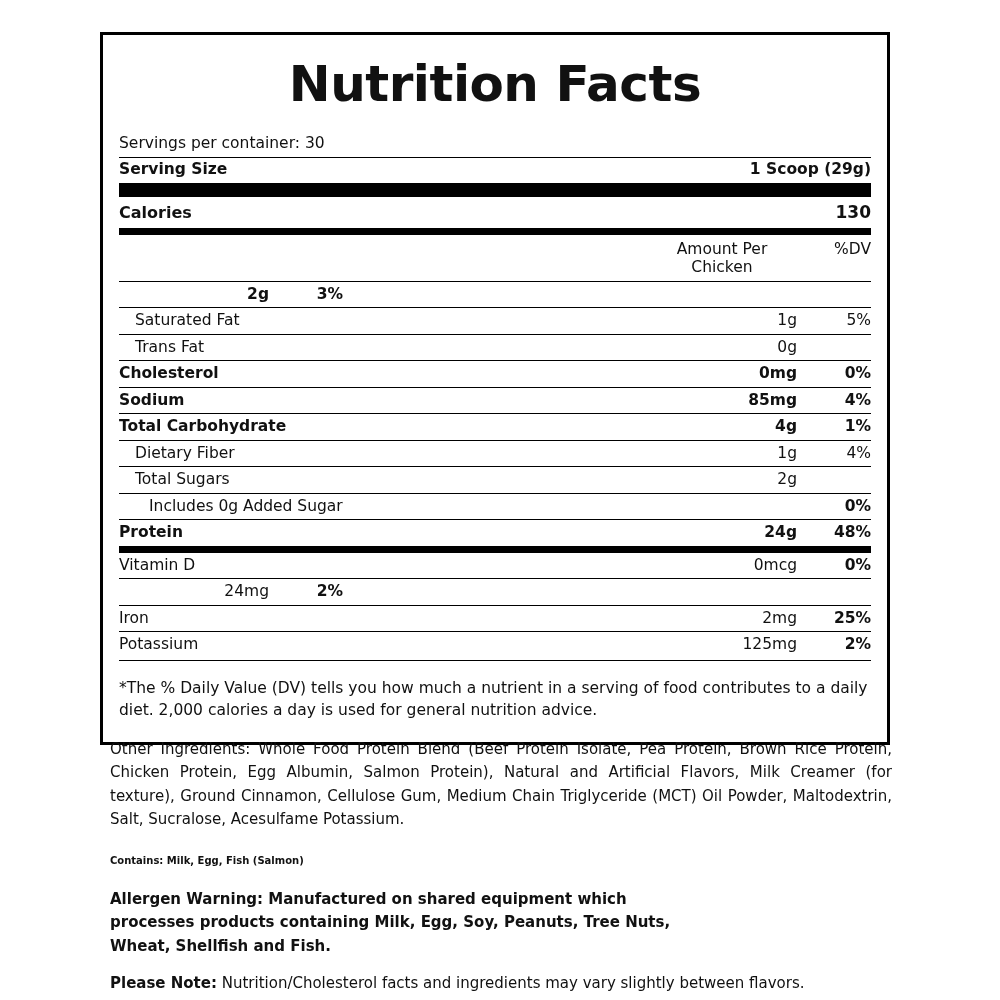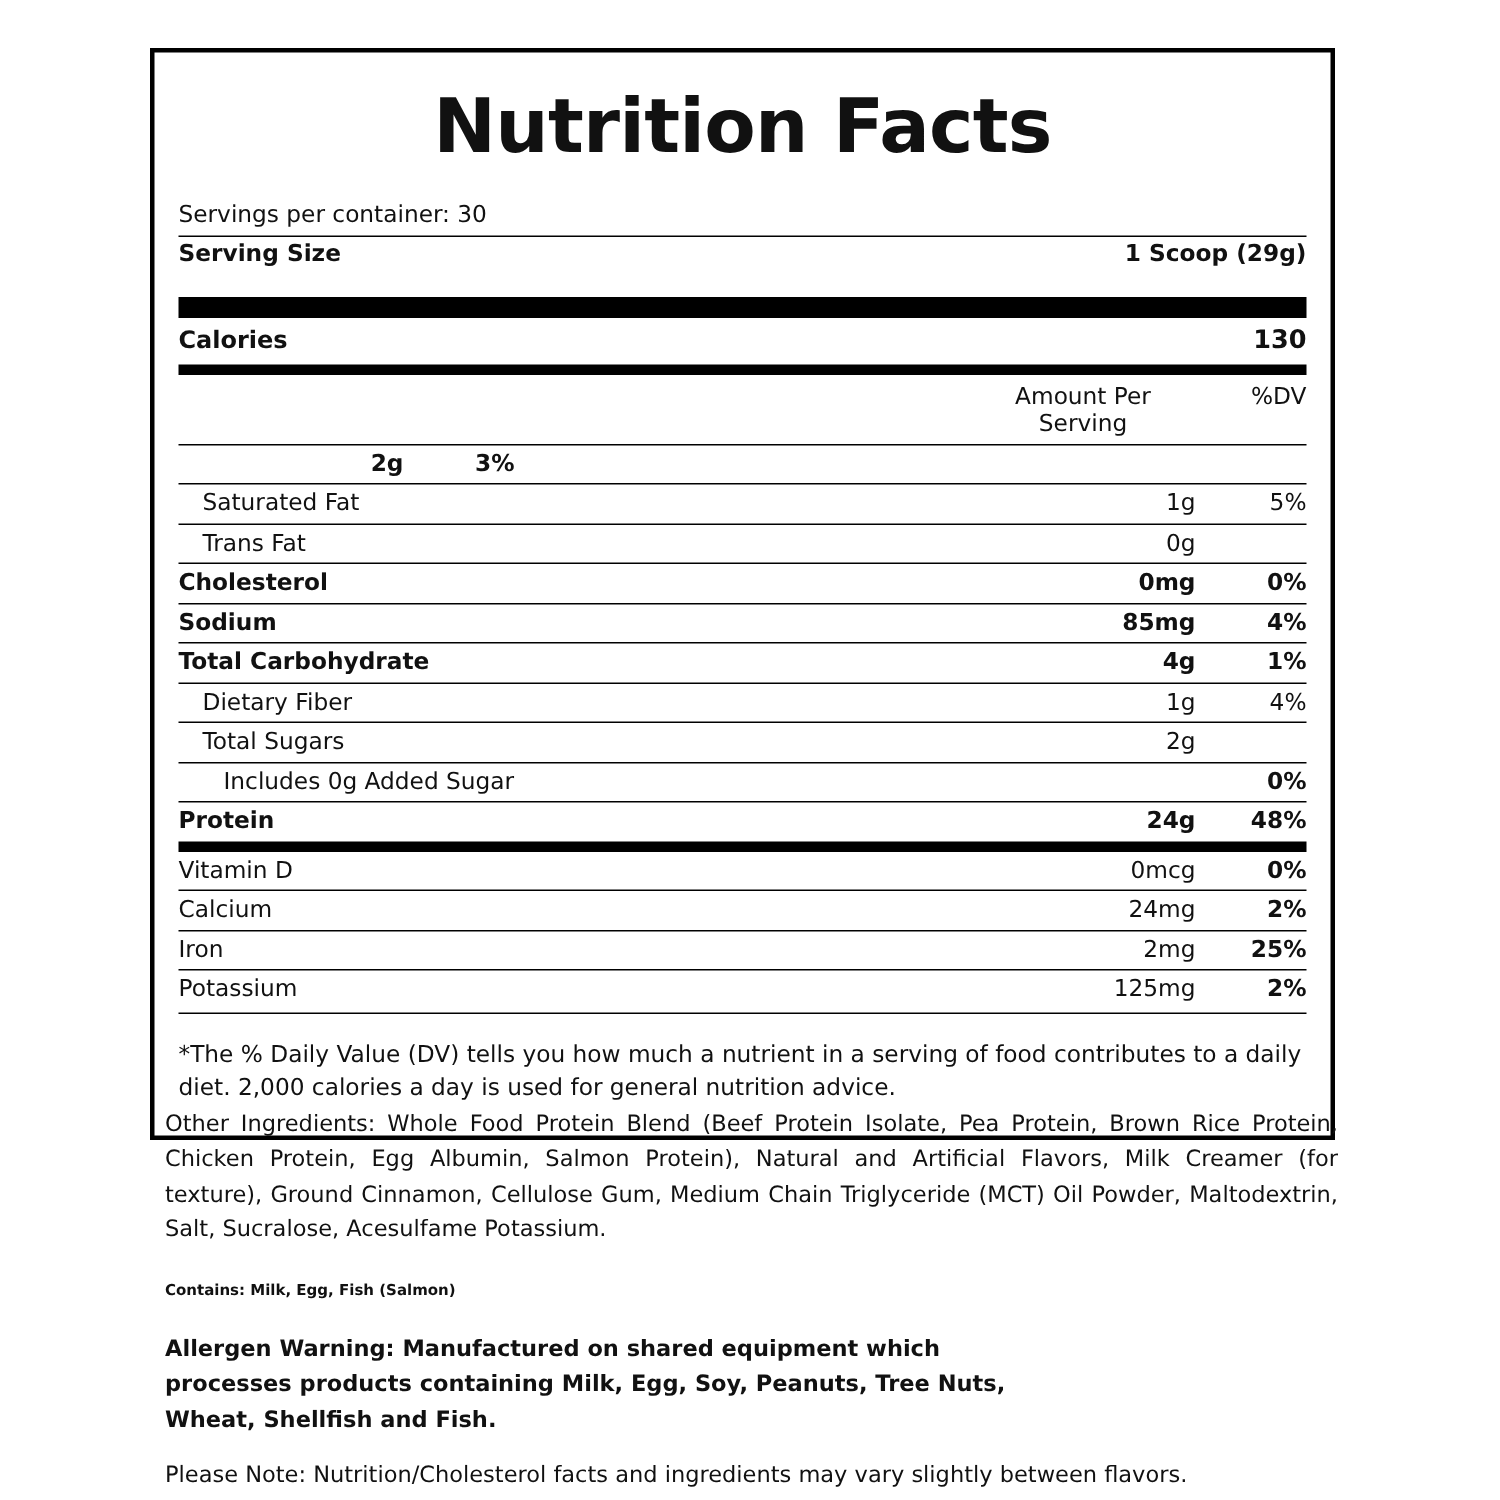--- a/index.html
+++ b/index.html
@@ -68,21 +68,21 @@
 
   .rule-thick { border-top: 14px solid #000; height: 0; }
   .rule-med { border-top: 7px solid #000; height: 0; }
   .rule-thin { border-top: 1px solid #000; height: 0; }
 
   .serving-size-row {
     display: flex;
     align-items: baseline;
     font-size: 15.5px;
     font-weight: 700;
-    padding: 2px 0 20px 0;
+    padding: 2px 0 5px 0;
     border-top: 1px solid #000;
   }
   .serving-size-row .label { flex: 1 1 auto; }
   .serving-size-row .val { text-align: right; }
 
   .calories-row {
     display: flex;
     align-items: baseline;
     font-size: 16px;
     font-weight: 700;
@@ -132,21 +132,21 @@
     font-weight: 700;
     margin-top: 20px;
     line-height: 1.55;
     max-width: 600px;
   }
   .note {
     font-size: 15px;
     margin-top: 14px;
     line-height: 1.5;
   }
-  .note b { font-weight: 400; }
+  .note b { font-weight: 700; }
 </style>
 </head>
 <body>
 
 <div class="page">
 
   <div class="panel">
 
     <div class="nf-title">Nutrition Facts</div>
 
@@ -161,21 +161,21 @@
 
     <div class="calories-row">
       <span class="label">Calories</span>
       <span class="val">130</span>
     </div>
 
     <div class="rule-med"></div>
 
     <div class="amt-header">
       <span class="spacer"></span>
-      <span class="aps">Amount Per Serving</span>
+      <span class="aps">Amount Per Chicken</span>
       <span class="dvh">%DV</span>
     </div>
 
     <div>
       <div class="row bold">
         <span class="amt">2g</span>
         <span class="dv">3%</span>
       </div>
       <div class="row indent">
         <span class="label">Saturated Fat</span>
@@ -226,21 +226,20 @@
 
     <div class="rule-med"></div>
 
     <div>
       <div class="row" style="border-top:none">
         <span class="label">Vitamin D</span>
         <span class="amt">0mcg</span>
         <span class="dv" style="font-weight:700">0%</span>
       </div>
       <div class="row">
-        <span class="label">Calcium</span>
         <span class="amt">24mg</span>
         <span class="dv" style="font-weight:700">2%</span>
       </div>
       <div class="row">
         <span class="label">Iron</span>
         <span class="amt">2mg</span>
         <span class="dv" style="font-weight:700">25%</span>
       </div>
       <div class="row">
         <span class="label">Potassium</span>

